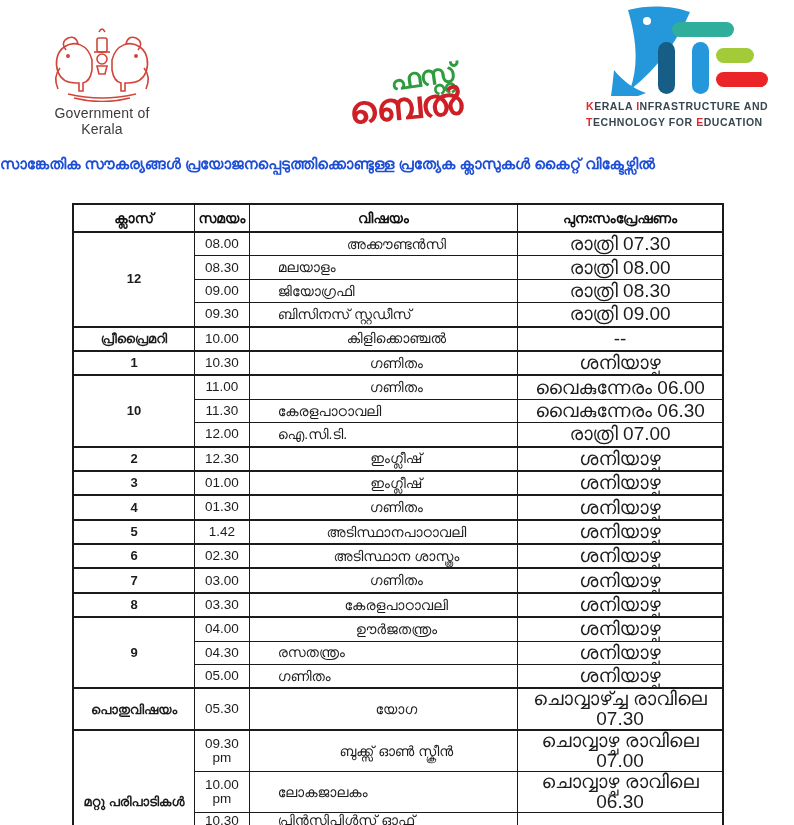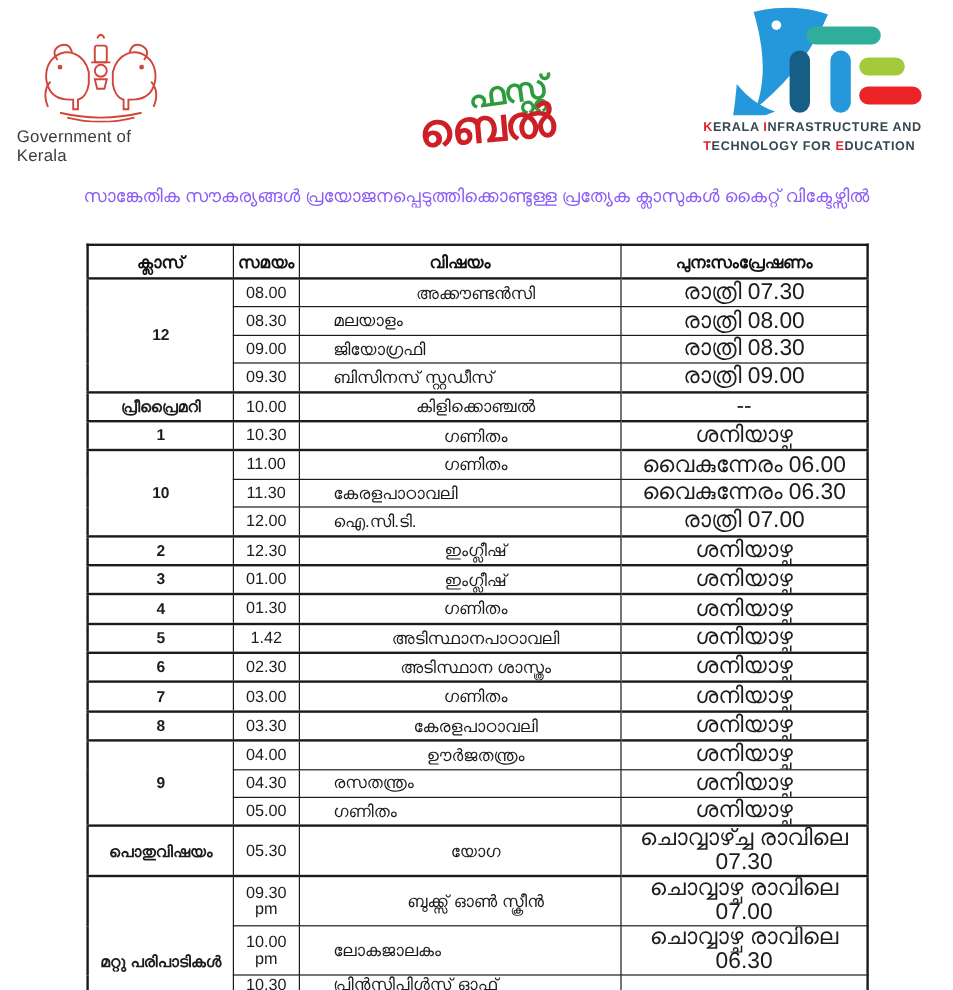--- a/index.html
+++ b/index.html
@@ -1,35 +1,35 @@
 <!DOCTYPE html>
 <html><head>
 <meta charset="utf-8">
 <style>
   html,body{margin:0;padding:0;background:#ffffff;}
   .page{
     position:relative;width:794px;height:825px;background:#ffffff;
     font-family:"Liberation Sans","DejaVu Sans",sans-serif;overflow:hidden;
   }
   
-  .emblem-block{position:absolute;left:14px;top:20px;width:140px;}
+  .emblem-block{position:absolute;left:32px;top:20px;width:140px;text-align:center;}
   .emblem-svg{display:block;margin:0 auto;}
   .emblem-caption{font-size:14px;color:#3c3c3c;margin-top:3px;letter-spacing:0.2px;}
   
   .firstbell{position:absolute;left:318px;top:64px;width:175px;text-align:center;line-height:1;}
   .fb-word1{display:inline-block;font-weight:bold;font-size:27px;transform:rotate(-8deg);margin-left:34px;letter-spacing:-1px;}
   .fb-word2{display:block;font-weight:bold;font-size:38px;transform:rotate(-5deg);margin-top:-4px;letter-spacing:-1px;}
   
   .kite{position:absolute;left:586px;top:6px;width:202px;text-align:left;}
   .kite-svg{display:block;margin-left:14px;}
   .kite-caption{font-size:10.5px;font-weight:bold;letter-spacing:0.55px;color:#37474f;line-height:1.5;margin-top:3px;white-space:nowrap;}
   .kite-caption .ri{color:#e0262b;}
   
-  .title{position:absolute;top:155px;left:0;width:100%;text-align:center;
-    font-weight:normal;font-size:15px;color:#8b5cf6;white-space:nowrap;}
+  .title{position:absolute;top:155px;left:0;width:100%;text-align:left;
+    font-weight:bold;font-size:15px;color:#1d4ed8;white-space:nowrap;}
   .dateline{position:absolute;top:179px;left:0;width:100%;text-align:center;
     font-weight:bold;font-size:16.5px;}
   
   .sched{position:absolute;left:72px;top:203px;width:652px;border-collapse:collapse;table-layout:fixed;}
   .sched th,.sched td{border:1.6px solid #1b1b1b;overflow:hidden;}
   .sched{border:2.5px solid #1b1b1b;}
   .sched th{height:26px;font-size:14px;font-weight:bold;text-align:center;color:#111;padding:0 2px;margin-top:38px;}
   .sched td{height:22.4px;font-size:14px;color:#1c1c1c;text-align:center;padding:0 2px;line-height:1.05;}
   .sched td.subject-cell{text-align:left;padding-left:28px;}
   .sched td.class-cell{font-weight:bold;font-size:13px;}

